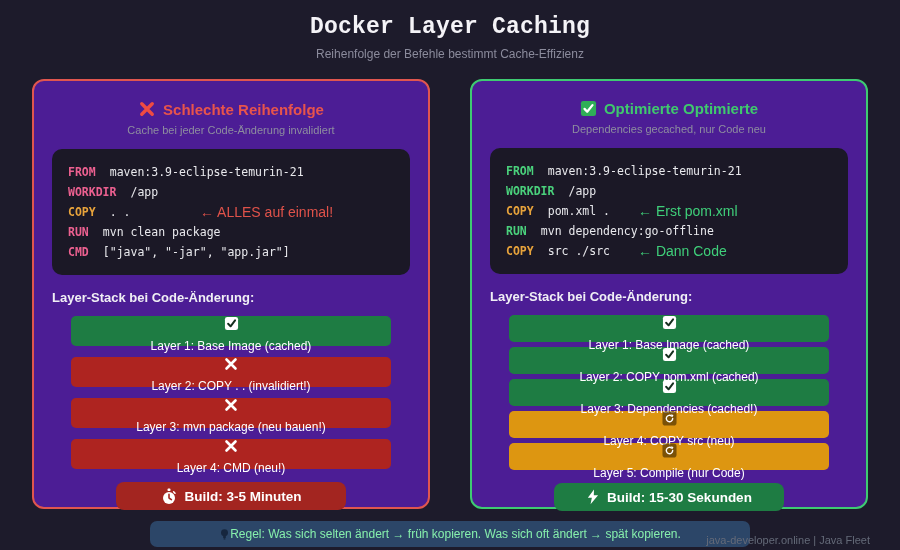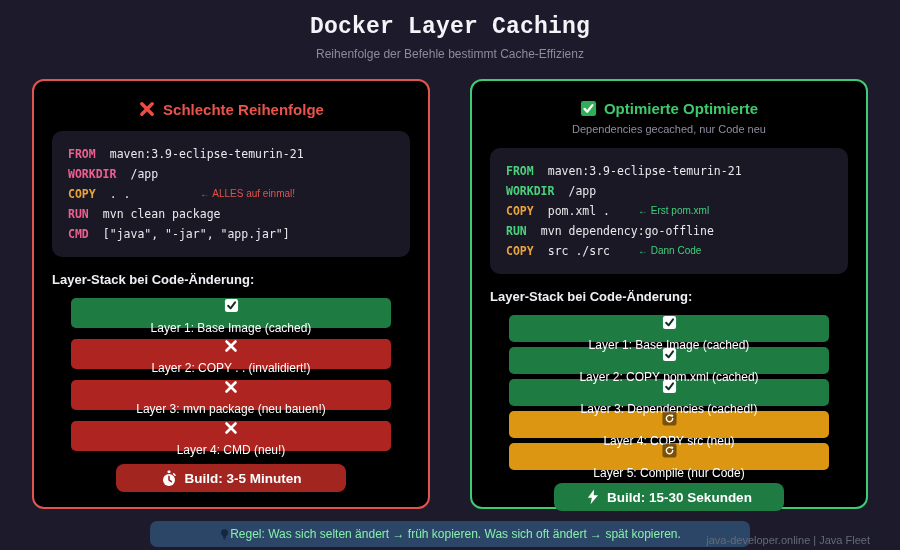--- a/index.html
+++ b/index.html
@@ -11,42 +11,42 @@
     position:relative;
     overflow:hidden;
   }
   header { text-align:center; padding-top:14px; }
   h1 { font-size:23px; font-weight:bold; color:#f4f3f7; letter-spacing:.2px;font-family:Liberation Mono, monospace; }
   .page-sub { font-size:12px; color:#8b8b9c; margin-top:7px; }
 
   main { display:flex; gap:40px; padding:0 32px; margin-top:18px; }
   .panel {
     flex:1; height:430px; border-radius:12px;
-    background:#000000; padding:15px 18px; position:relative;
+    background:#4c1d95; padding:15px 18px; position:relative;
   }
   .panel.bad  { border:2px solid #e0564f; }
   .panel.good { border:2px solid #3ecb72; }
 
   .p-title { text-align:center; font-size:15px; font-weight:bold; display:flex; align-items:center; justify-content:center; gap:7px; margin-top:4px; }
   .panel.bad  .p-title { color:#e8544b; }
   .panel.good .p-title { color:#3fc96d; }
   .p-sub { text-align:center; font-size:11px; color:#8e8e9f; margin-top:6px; }
 
   .code {
     margin-top:13px; background:#1b1826; border-radius:10px;
     padding:13px 16px; font-family:"DejaVu Sans Mono", monospace;
     font-size:11.5px; color:#e9e9ed;
   }
   .cl { line-height:20px; white-space:pre; position:relative; }
   .kw { font-weight:bold; }
   .kw.pink   { color:#ec6090; }
   .kw.grn    { color:#4ad17c; }
   .kw.org    { color:#e8a33b; }
   .arg { margin-left:14px; }
-  .cm { position:absolute; left:132px; top:0; font-family:"Liberation Sans", sans-serif; font-size:10px; line-height:20px; }
+  .cm { position:absolute; left:132px; top:0; font-family:"Liberation Sans", sans-serif; font-size:14px; line-height:20px; }
   .cm.red { color:#e0524a; }
   .cm.grn { color:#3fcf7a; }
 
   .stack-h { text-align:left; font-size:13px; font-weight:bold; color:#f0eff5; margin:15px 0 11px; }
 
   .layer {
     width:320px; margin:0 auto; border-radius:5px;
     display:flex; align-items:center; gap:8px;
     padding:0 12px; font-size:12px; color:#fff;flex-direction:column;
   }
@@ -89,20 +89,21 @@
 
   <section class="panel bad">
     <div class="p-title">
       <span class="ticon">
         <svg width="18" height="18" viewBox="0 0 20 20">
             <path d="M4.2 4.2 L15.8 15.8 M15.8 4.2 L4.2 15.8" stroke="#ef4b42" stroke-width="3.8" stroke-linecap="round"></path>
           </svg>
       </span>
       <span>Schlechte Reihenfolge</span>
     </div>
+    <div class="p-sub">Cache bei jeder Code-Änderung invalidiert</div>
 
     <div class="code">
       <div class="cl"><span class="kw pink">FROM</span><span class="arg">maven:3.9-eclipse-temurin-21</span></div>
       <div class="cl"><span class="kw pink">WORKDIR</span><span class="arg">/app</span></div>
       <div class="cl"><span class="kw org">COPY</span><span class="arg">. .</span><span class="cm red">← ALLES auf einmal!</span></div>
       <div class="cl"><span class="kw pink">RUN</span><span class="arg">mvn clean package</span></div>
       <div class="cl"><span class="kw pink">CMD</span><span class="arg">["java", "-jar", "app.jar"]</span></div>
     </div>
 
     <div class="stack-h">Layer-Stack bei Code-Änderung:</div>

